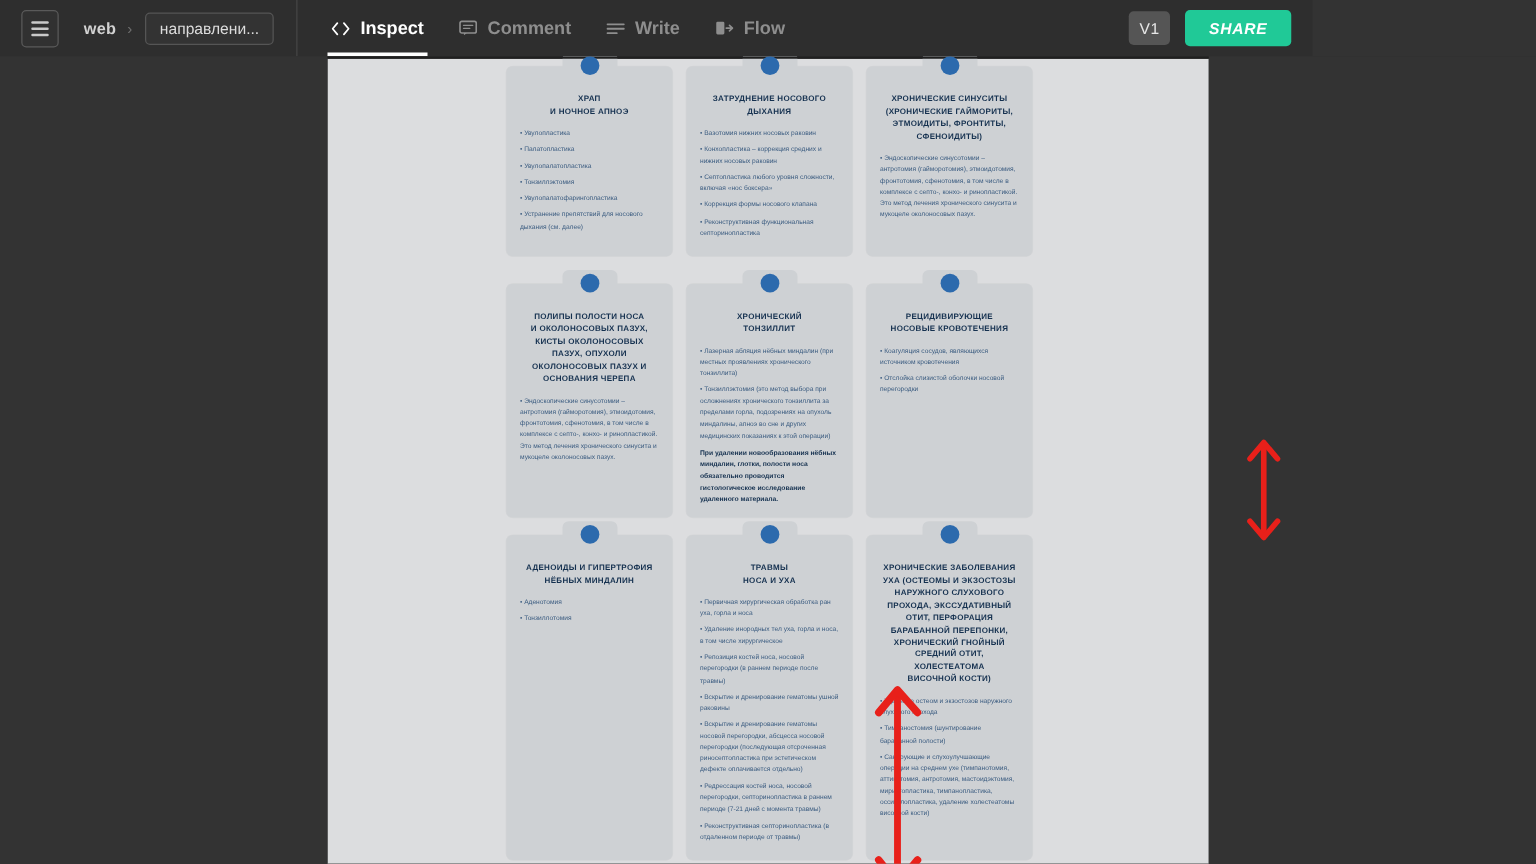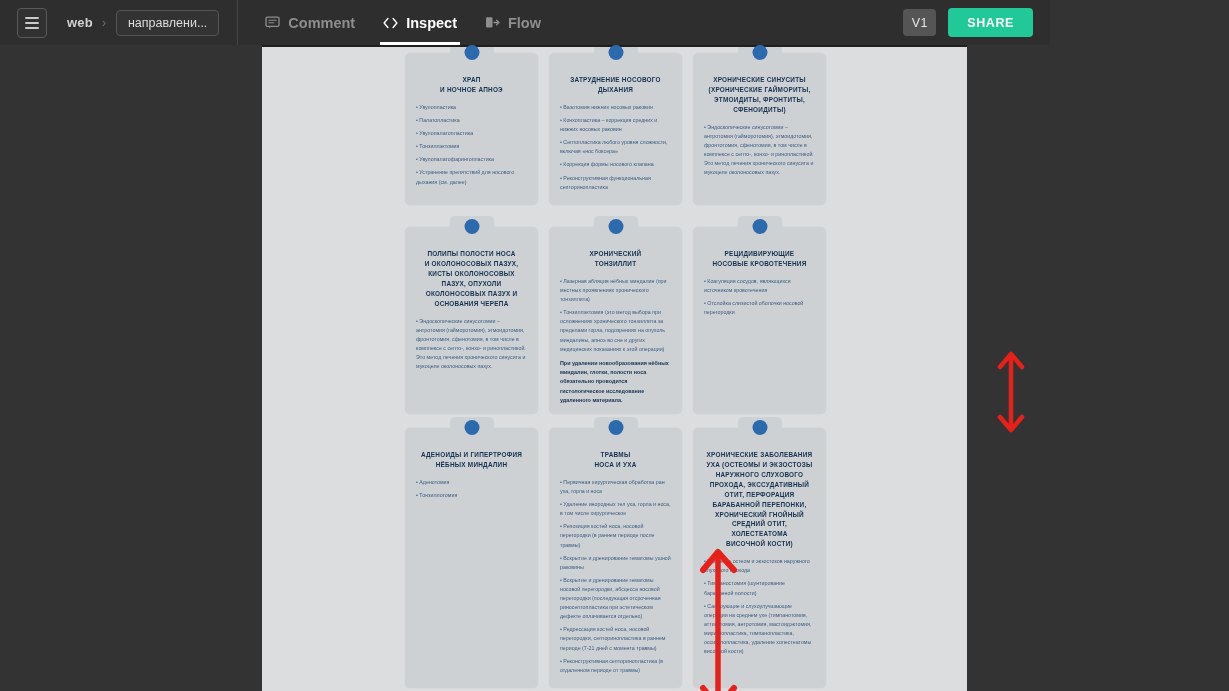--- a/index.html
+++ b/index.html
@@ -94,20 +94,21 @@
     margin-left: 12px; margin-right: 17px;
     height: 29px; padding: 0 19px;
     background: #20c997;
     border-radius: 4px;
     color: #ffffff;
     font-size: 12.5px; font-weight: 700;
     letter-spacing: .6px;
     display: flex; align-items: center; justify-content: center;
     cursor: pointer;
     border: none;
+    font-style: italic;
   }
 
   
   #workspace {
     position: absolute;
     top: 45px; left: 0;
     width: 1229px; height: 646px;
     background: #333333;
     overflow: hidden;
   }
@@ -215,42 +216,50 @@
       <i></i>
   </div>
 
   <div class="crumb">web</div>
   <div class="crumb-sep">›</div>
   <div id="crumb-chip">направлени...</div>
 
   <div id="topbar-divider"></div>
 
   <div class="tabs">
+
+    <div class="tab active">
+      <span class="ic">
+        <svg width="15" height="12" viewBox="0 0 16 12" fill="none">
+          <path d="M5.2 1.2 L1.2 6 L5.2 10.8" stroke="#fff" stroke-width="1.5" stroke-linecap="round" stroke-linejoin="round"></path>
+          <path d="M10.8 1.2 L14.8 6 L10.8 10.8" stroke="#fff" stroke-width="1.5" stroke-linecap="round" stroke-linejoin="round"></path>
+        </svg>
+      </span>
+      <span>Inspect</span>
+    </div>
 
     <div class="tab">
       <span class="ic">
         <svg width="15" height="13" viewBox="0 0 16 14" fill="none">
           <rect x="1" y="1.2" width="14" height="10" rx="1.6" stroke="#8e8e8e" stroke-width="1.4"></rect>
           <path d="M4.4 11.2 L4.4 13.2 L7 11.2" fill="#8e8e8e"></path>
           <path d="M4 4.6 H12 M4 7.2 H9.5" stroke="#8e8e8e" stroke-width="1.2" stroke-linecap="round"></path>
         </svg>
       </span>
       <span>Comment</span>
     </div>
 
-    <div class="tab active">
+    <div class="tab">
       <span class="ic">
         <svg width="15" height="12" viewBox="0 0 16 12" fill="none">
-          <path d="M5.2 1.2 L1.2 6 L5.2 10.8" stroke="#fff" stroke-width="1.5" stroke-linecap="round" stroke-linejoin="round"></path>
-          <path d="M10.8 1.2 L14.8 6 L10.8 10.8" stroke="#fff" stroke-width="1.5" stroke-linecap="round" stroke-linejoin="round"></path>
+          <path d="M1 2.2 H15 M1 6 H15 M1 9.8 H9" stroke="#8e8e8e" stroke-width="1.5" stroke-linecap="round"></path>
         </svg>
       </span>
-      <span>Inspect</span>
+      <span>Write</span>
     </div>
-
 
     <div class="tab">
       <span class="ic">
         <svg width="15" height="13" viewBox="0 0 16 14" fill="none">
           <rect x="1" y="1.4" width="7" height="11" rx="1.2" fill="#8e8e8e"></rect>
           <path d="M9.6 7 H14.6 M12.4 4.6 L15 7 L12.4 9.4" stroke="#8e8e8e" stroke-width="1.4" stroke-linecap="round" stroke-linejoin="round"></path>
         </svg>
       </span>
       <span>Flow</span>
     </div>

